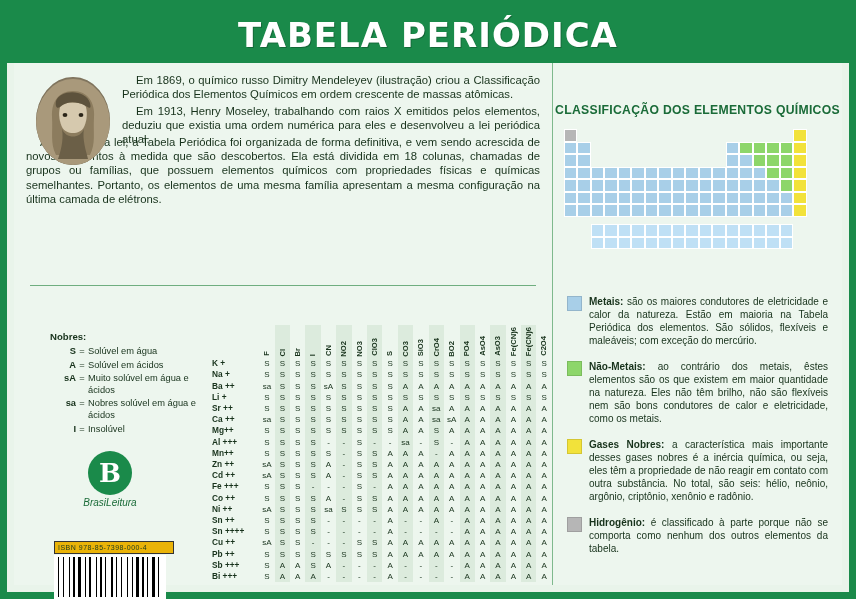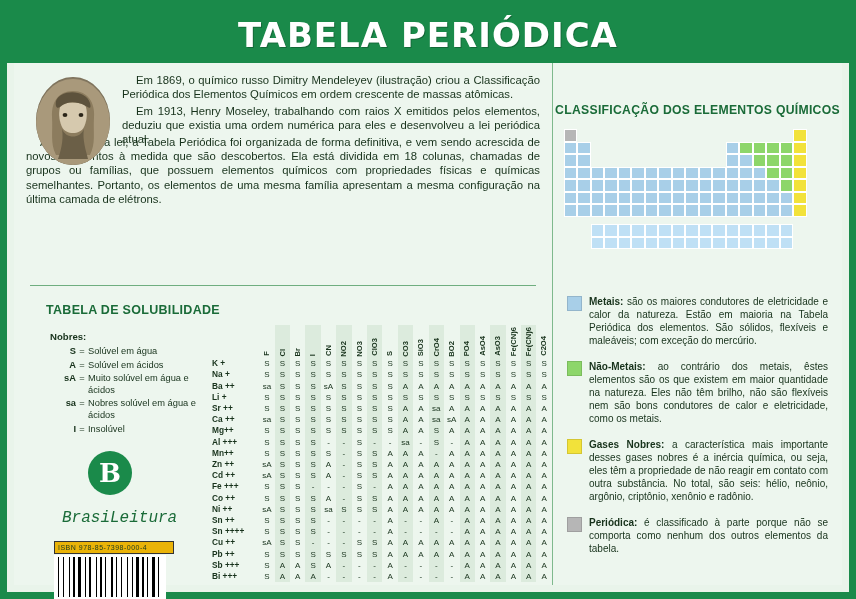--- a/index.html
+++ b/index.html
@@ -100,22 +100,22 @@
     position:absolute;left:48px;top:388px;width:96px;text-align:center;
   }
   .logo .circ{
     width:44px;height:44px;border-radius:50%;
     background:#1a8a4a;color:#fff;
     font-family:"DejaVu Serif", serif;
     font-size:26px;font-weight:bold;
     line-height:44px;margin:0 auto;
   }
   .logo .nm{
-    font-family:Liberation Mono, monospace;
-    font-style:italic;font-size:16px;color:#1a6b38;margin-top:14px;
+    font-family:Liberation Sans, sans-serif;
+    font-style:italic;font-size:10px;color:#1a6b38;margin-top:2px;
   }
   
   .isbn{
     position:absolute;left:40px;top:478px;width:112px;
     border:1px solid #333;padding:2px 3px;
     font-size:7px;font-family:Liberation Sans, sans-serif;
     background:#eab308;letter-spacing:.5px;
   }
   .barcode{
     position:absolute;left:40px;top:492px;width:112px;height:52px;background:#fff;
@@ -223,21 +223,20 @@
       <div class="wrapbox">
         <p class="p-indent">Em 1869, o químico russo Dimitry Mendeleyev (ilustração) criou a Classificação Periódica dos Elementos Químicos em ordem crescente de massas atômicas.</p>
         <p class="p-indent">Em 1913, Henry Moseley, trabalhando com raios X emitidos pelos elementos, deduziu que existia uma ordem numérica para eles e desenvolveu a lei periódica atual.</p>
       </div>
       <p class="p-indent fullrow" style="margin-left:96px;"></p>
       <p class="p-indent" style="margin-top:-14px;">A partir dessa lei, a Tabela Periódica foi organizada de forma definitiva, e vem sendo acrescida de novos elementos à medida que são descobertos. Ela está dividida em 18 colunas, chamadas de grupos ou famílias, que possuem elementos químicos com propriedades físicas e químicas semelhantes. Portanto, os elementos de uma mesma família apresentam a mesma configuração na última camada de elétrons.</p>
     </div>
 
     <div class="hr-green" style="top:222px;"></div>
 
-    <div class="solub-title">TABELA DE SOLUBILIDADE</div>
 
     <div class="legend">
       <div class="lg-h">Nobres:</div>
       <table>
         <tbody id="legend-body">
             <tr>
               <td class="k">S</td>
               <td class="e">=</td>
               <td>Solúvel em água</td>
             </tr>
@@ -882,18 +881,18 @@
         <div class="note">
           <span class="swatch" style="background: rgb(141, 214, 106);"></span>
           <p><b>Não-Metais:</b> ao contrário dos metais, êstes elementos são os que existem em maior quantidade na natureza. Eles não têm brilho, não são flexíveis nem são bons condutores de calor e eletricidade, como os metais.</p>
         </div>
         <div class="note">
           <span class="swatch" style="background: rgb(242, 226, 58);"></span>
           <p><b>Gases Nobres:</b> a característica mais importante desses gases nobres é a inércia química, ou seja, eles têm a propriedade de não reagir em contato com outra substância. No total, são seis: hélio, neônio, argônio, criptônio, xenônio e radônio.</p>
         </div>
         <div class="note">
           <span class="swatch" style="background: rgb(182, 182, 182);"></span>
-          <p><b>Periódica:</b> é classificado à parte porque não se comporta como nenhum dos outros elementos da tabela.</p>
+          <p><b>Hidrogênio:</b> é classificado à parte porque não se comporta como nenhum dos outros elementos da tabela.</p>
         </div>
       </div>
   </div>
 
 </div>
 
 </body></html>

